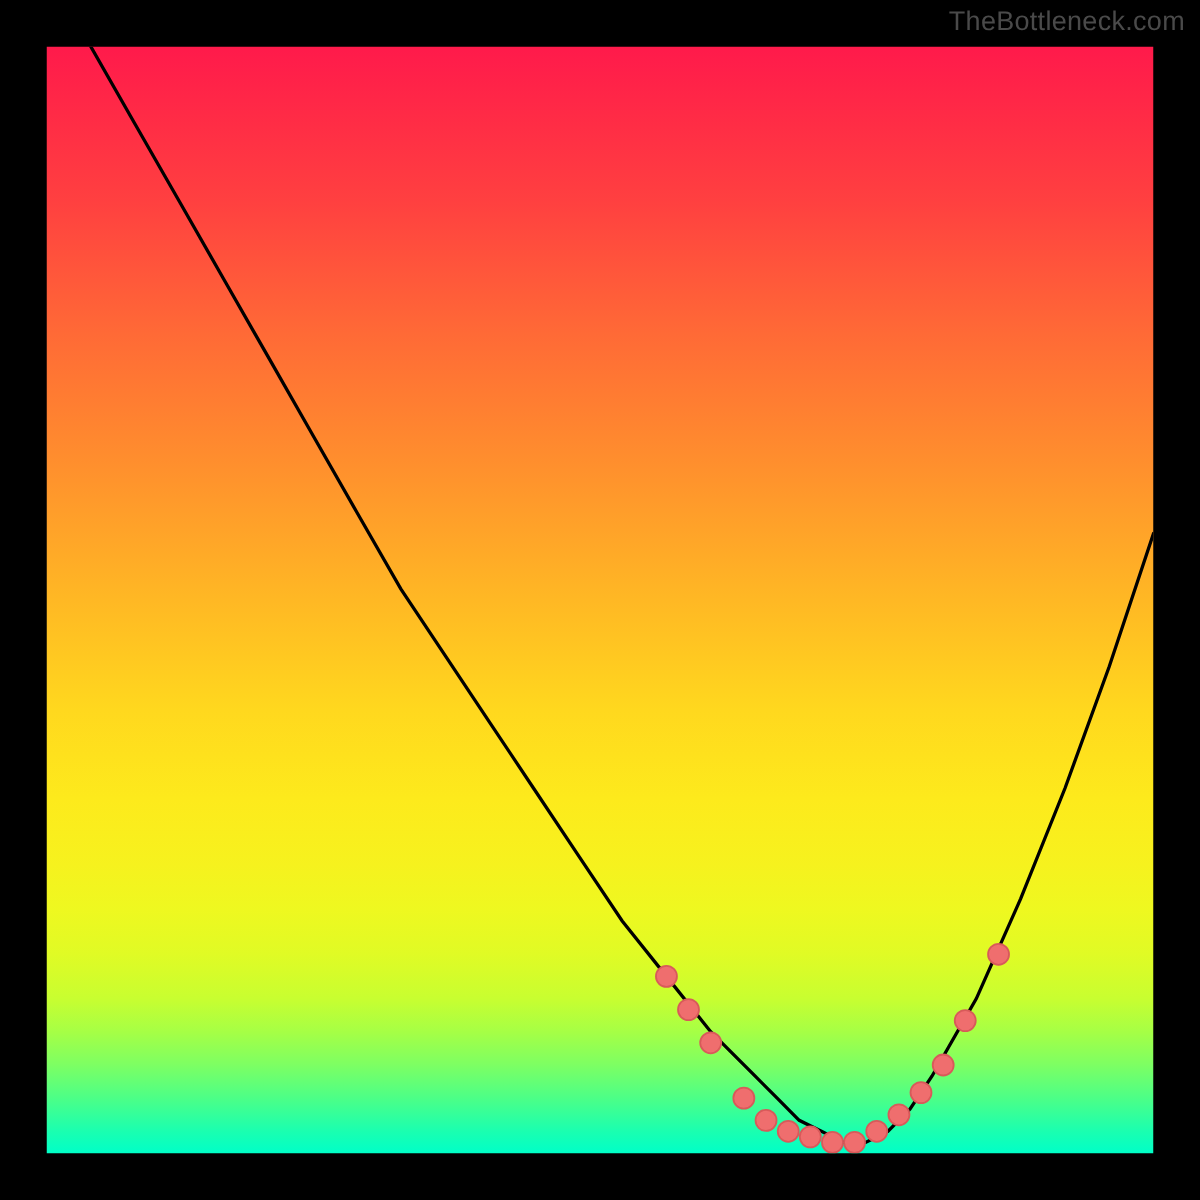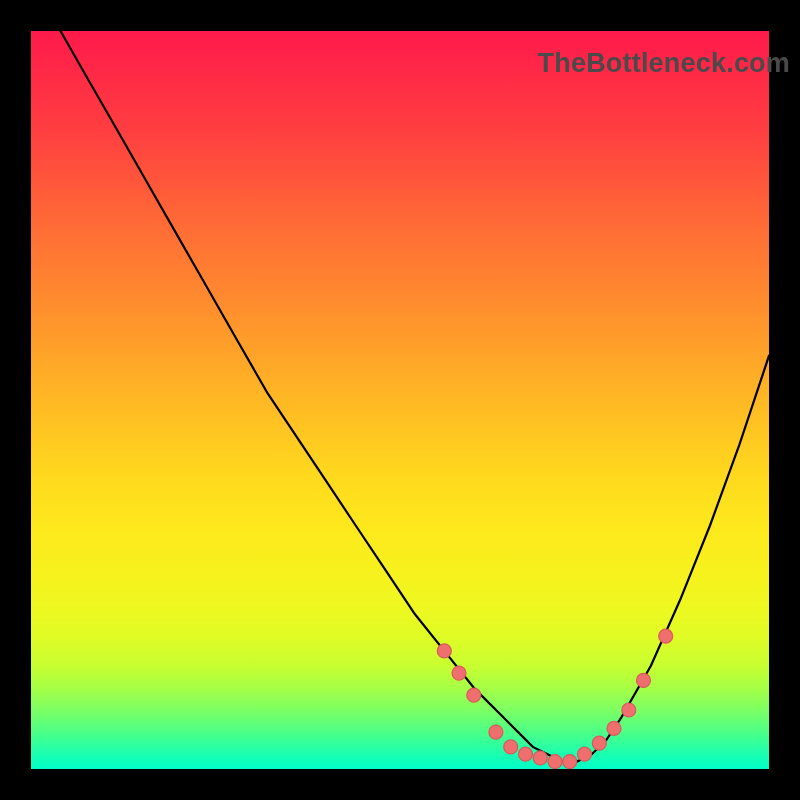--- a/index.html
+++ b/index.html
@@ -15,25 +15,24 @@
     position: relative;
     width: 800px;
     height: 800px;
     background: #000;
   }
   .attribution {
     position: absolute;
     top: 4px;
     right: 10px;
     color: #4a4a4a;
-    font-size: 27px;
-    font-weight: 700;
+    font-size: 18px;
+    font-weight: 400;
     letter-spacing: 0.2px;
     z-index: 10;
-    margin-top: 44px;
   }
   .plot-area {
     position: absolute;
     left: 31px;
     top: 31px;
     width: 738px;
     height: 738px;
     overflow: hidden;
   }
   .gradient {

